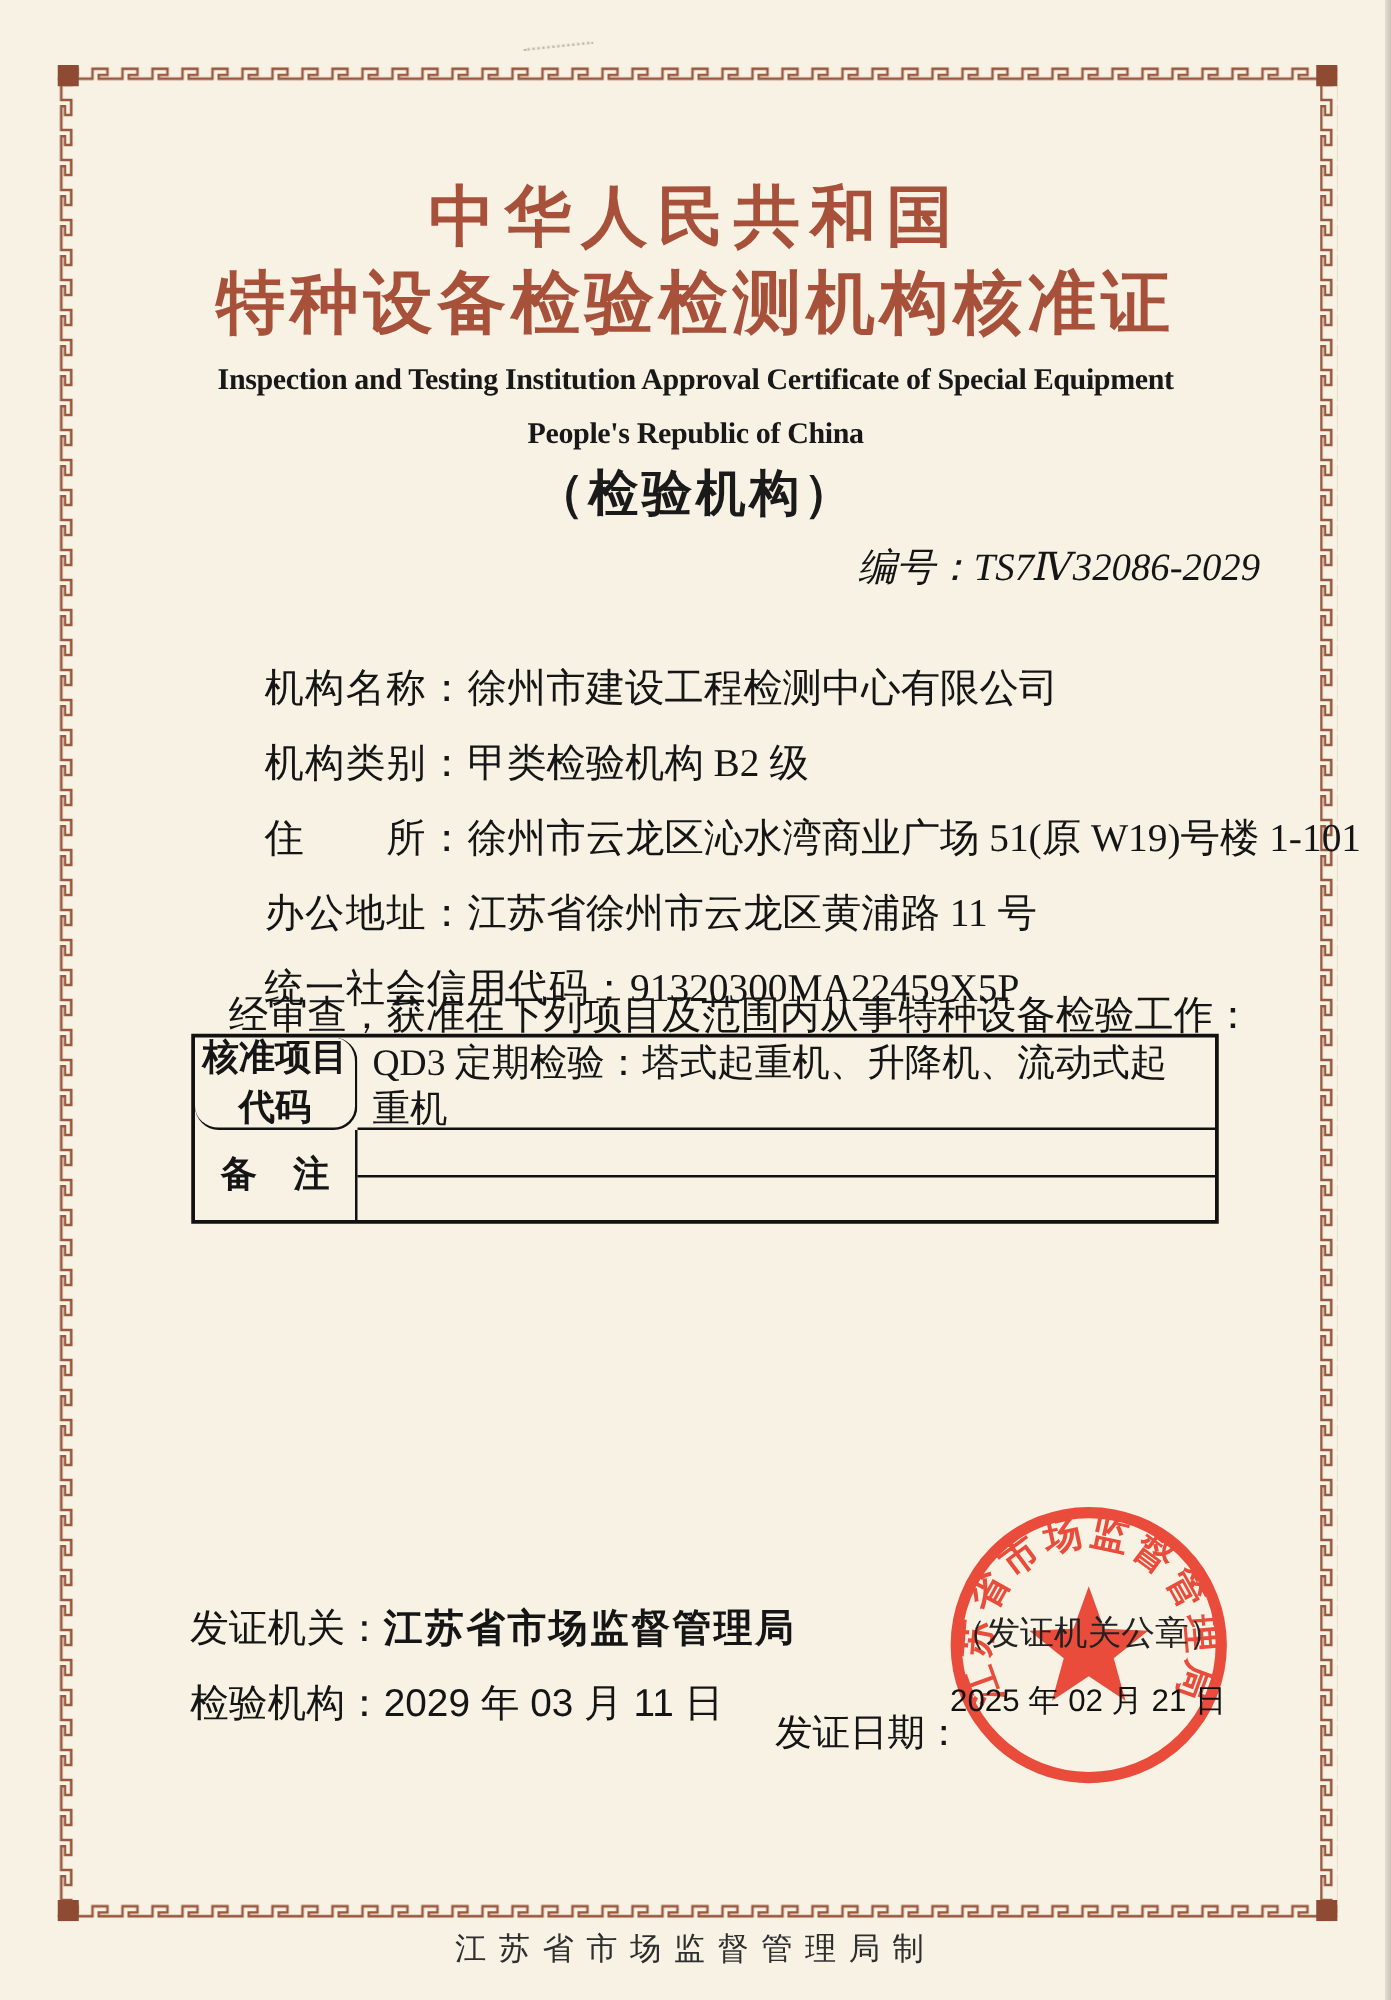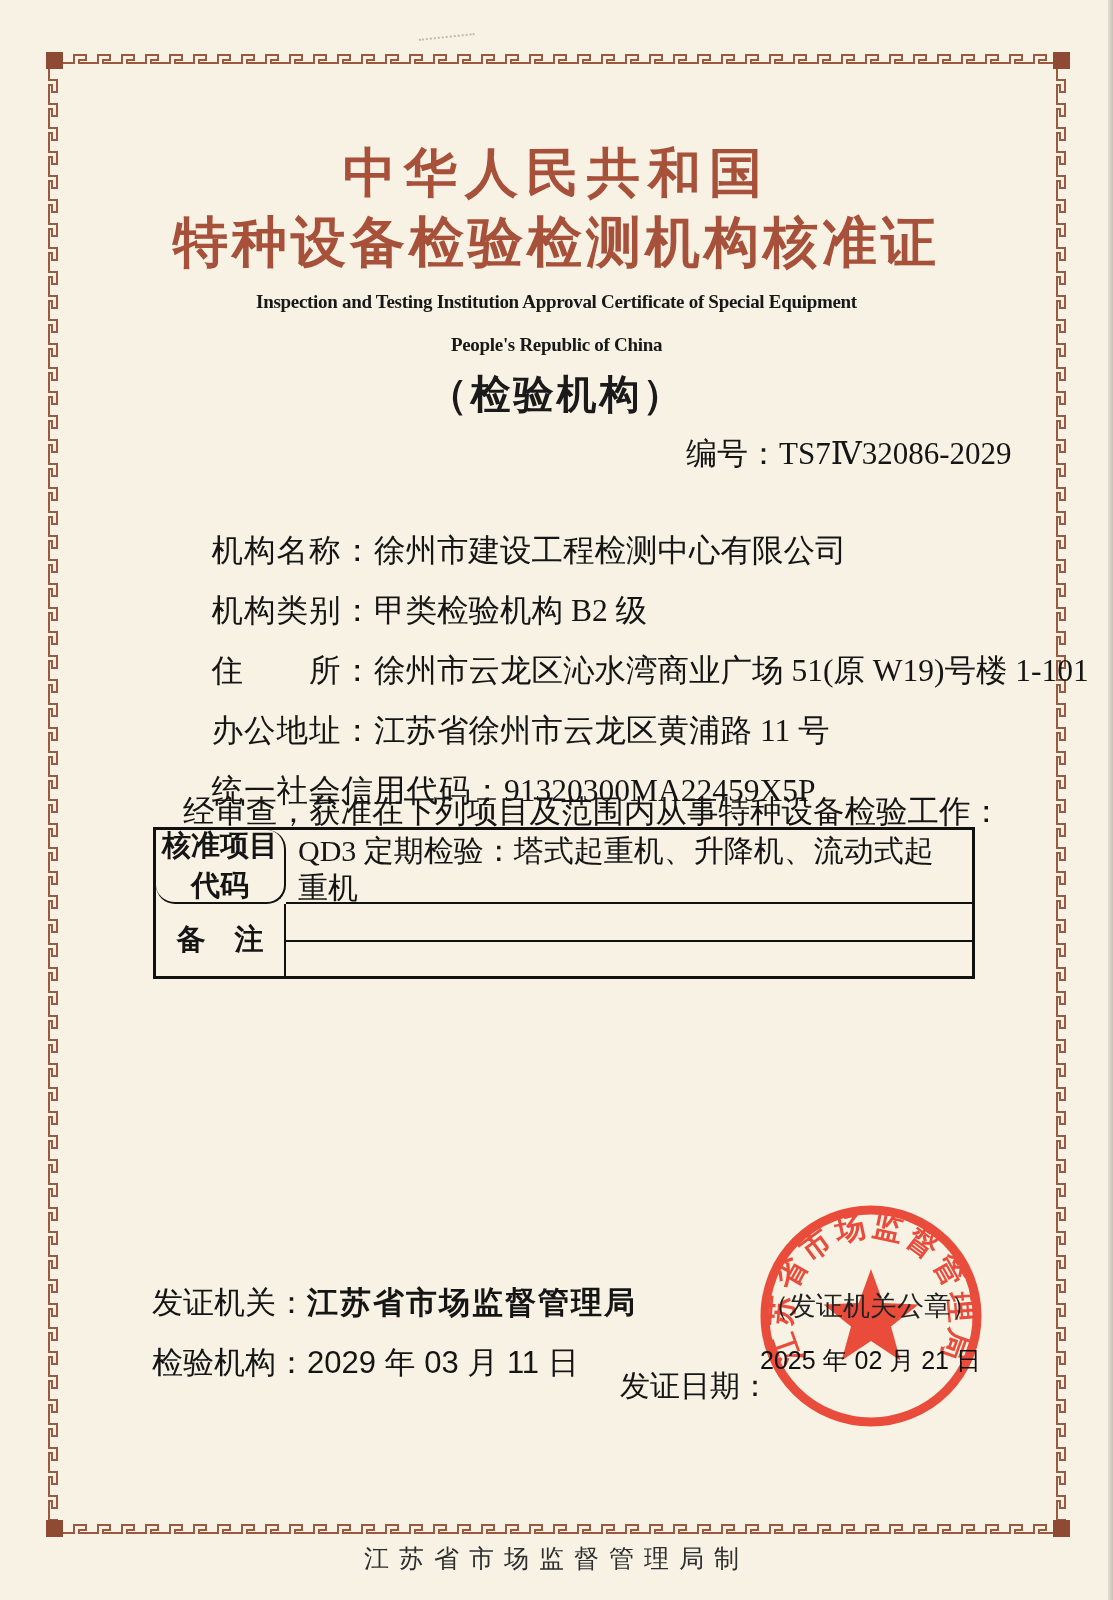--- a/index.html
+++ b/index.html
@@ -12,26 +12,26 @@
     color:#151515;
   }
   .scan-edge{position:absolute;top:0;right:0;width:5px;height:100%;
     background:linear-gradient(to right,#e4ded1,#c6c2b8);}
   .smudge{position:absolute;left:418px;top:22px;width:56px;height:14px;
     border-bottom:2px dotted rgba(125,118,100,.45);transform:rotate(-6deg);filter:blur(.6px);}
   .frame{position:absolute;left:46px;top:52px;}
   .centered{position:absolute;left:0;width:1113px;text-align:center;white-space:nowrap;}
   .title-cn1{top:138px;font-size:53px;font-weight:700;color:#a8513a;letter-spacing:8px;}
   .title-cn2{top:206px;font-size:55px;font-weight:700;color:#a8513a;letter-spacing:4px;}
-  .title-en{font-size:19px;font-weight:700;letter-spacing:-0.3px;color:#181818;}
+  .title-en{font-size:24px;font-weight:700;letter-spacing:-0.3px;color:#181818;}
   .title-en1{top:291px;}
   .title-en2{top:334px;}
   .subtitle{top:367px;font-size:40px;font-weight:600;letter-spacing:3px;
     font-family:"Liberation Sans","DejaVu Sans",sans-serif;color:#1a1a1a;}
-  .cert-no{position:absolute;left:686px;top:433px;font-size:31px;white-space:nowrap;}
+  .cert-no{position:absolute;left:686px;top:433px;font-size:31px;white-space:nowrap;font-style:italic;}
   .field-row{position:absolute;left:152px;font-size:31.5px;white-space:pre;}
   .field-row .lbl{letter-spacing:1px;margin-left:28px;}
   .approval{position:absolute;left:183px;top:791px;font-size:31.5px;white-space:nowrap;}
   
   .apv-table{position:absolute;left:153px;top:827px;width:822px;height:152px;
     border:3px solid #111;box-sizing:border-box;display:grid;
     grid-template-columns:130px 1fr;grid-template-rows:74px 1fr;}
   .cell{box-sizing:border-box;}
   .cell.lblcell{border-right:2px solid #111;display:flex;align-items:center;justify-content:center;
     font-size:29px;font-weight:700;text-align:center;}

